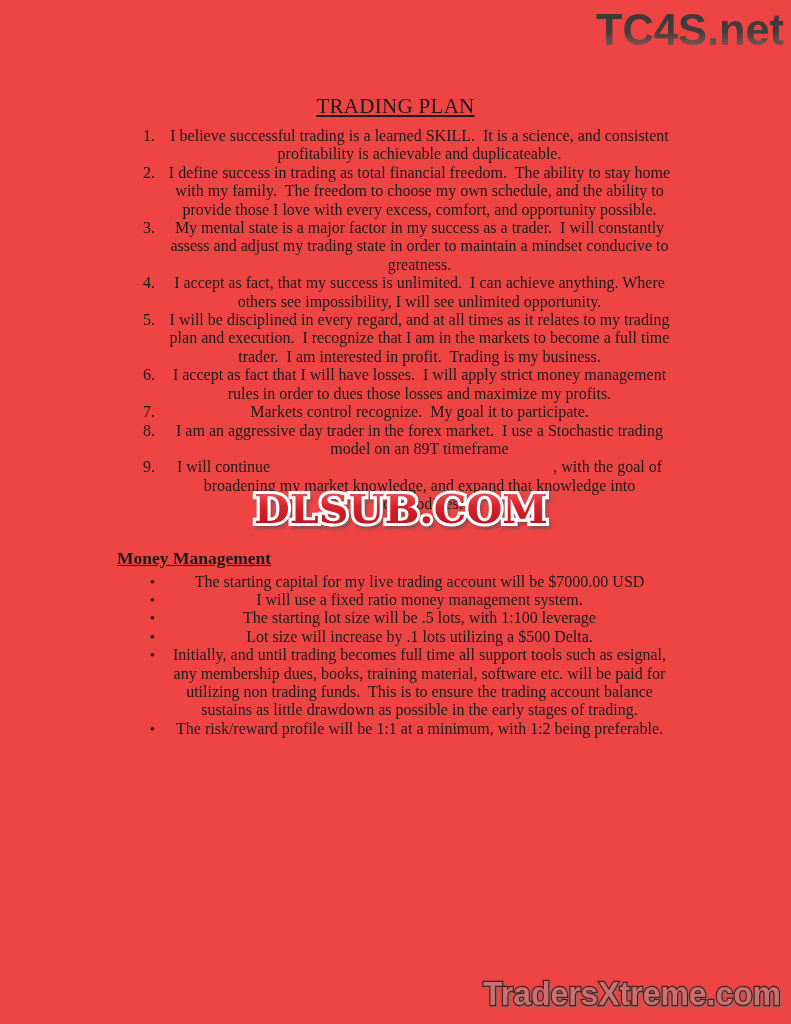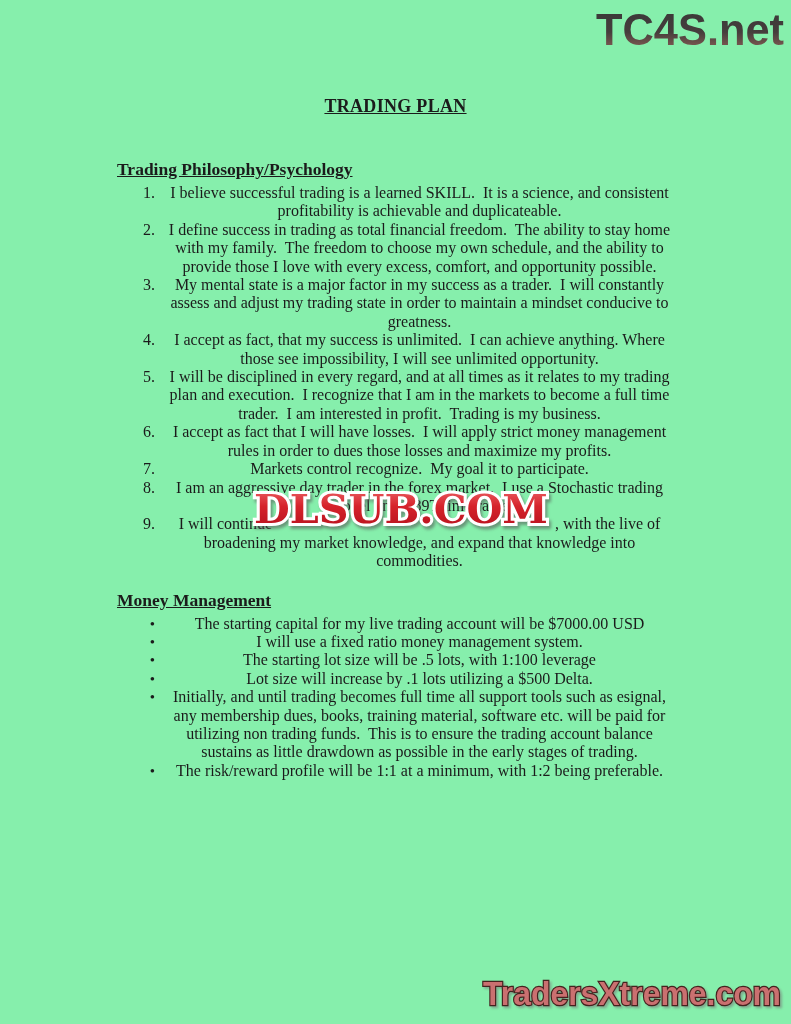--- a/index.html
+++ b/index.html
@@ -1,49 +1,49 @@
 <!DOCTYPE html>
 <html><head>
 <meta charset="utf-8">
 <style>
   * { margin:0; padding:0; box-sizing:border-box; }
   html,body { background:#ffffff; }
   .page {
     position:relative;
     width:791px; height:1024px;
-    background:#86efac;
+    background:#ef4444;
     overflow:hidden;
     color:#1b1b1b;
     font-family:"Liberation Serif", serif;
     font-size:16px;
     line-height:18.4px;
   }
 
   
   .tc4s-logo { position:absolute; left:592px; top:3px; }
 
   
   .doc-title {
     margin:93px 0 8px 0;
     text-align:center;
-    font-size:18px;
-    font-weight:bold;
+    font-size:21px;
+    font-weight:normal;
     text-decoration:underline;
     letter-spacing:0.3px;
     line-height:26px;
   }
 
   .section-heading {
     margin:39px 0 4px 117px;
     font-size:17.5px;
     font-weight:bold;
     text-decoration:underline;
     line-height:22px;
   }
-  .section-heading.second { margin-top:18px;text-decoration:underline; }
+  .section-heading.second { margin-top:33px;text-decoration:underline; }
 
   .doc-list { margin-left:131px; width:556px; }
   .li { display:flex; align-items:flex-start; }
   .li .num {
     flex:0 0 24px;
     text-align:right;
     white-space:pre;
   }
   .li .txt {
     margin-left:8px;
@@ -75,58 +75,57 @@
         <stop offset="0" stop-color="#383838"></stop>
         <stop offset="0.55" stop-color="#453d3c"></stop>
         <stop offset="1" stop-color="#9a675c"></stop>
       </linearGradient>
     </defs>
     <text x="98" y="42" text-anchor="middle" font-family="'Liberation Sans', sans-serif" font-weight="bold" font-size="45" textLength="188" lengthAdjust="spacingAndGlyphs" fill="url(#tcg)">TC4S.net</text>
   </svg>
 
   <h1 class="doc-title">TRADING PLAN</h1>
 
-  <h2 class="section-heading">Trading Philosophy/Psychology</h2>
 
   <div class="doc-list">
     <div class="li">
       <span class="num">1.</span>
       <span class="txt">I believe successful trading is a learned SKILL.  It is a science, and consistent profitability is achievable and duplicateable.</span>
     </div>
     <div class="li">
       <span class="num">2.</span>
       <span class="txt">I define success in trading as total financial freedom.  The ability to stay home with my family.  The freedom to choose my own schedule, and the ability to provide those I love with every excess, comfort, and opportunity possible.</span>
     </div>
     <div class="li">
       <span class="num">3.</span>
       <span class="txt">My mental state is a major factor in my success as a trader.  I will constantly assess and adjust my trading state in order to maintain a mindset conducive to greatness.</span>
     </div>
     <div class="li">
       <span class="num">4.</span>
-      <span class="txt">I accept as fact, that my success is unlimited.  I can achieve anything. Where those see impossibility, I will see unlimited opportunity.</span>
+      <span class="txt">I accept as fact, that my success is unlimited.  I can achieve anything. Where others see impossibility, I will see unlimited opportunity.</span>
     </div>
     <div class="li">
       <span class="num">5.</span>
       <span class="txt">I will be disciplined in every regard, and at all times as it relates to my trading plan and execution.  I recognize that I am in the markets to become a full time trader.  I am interested in profit.  Trading is my business.</span>
     </div>
     <div class="li">
       <span class="num">6.</span>
       <span class="txt">I accept as fact that I will have losses.  I will apply strict money management rules in order to dues those losses and maximize my profits.</span>
     </div>
     <div class="li">
       <span class="num">7.</span>
       <span class="txt">Markets control recognize.  My goal it to participate.</span>
     </div>
     <div class="li">
       <span class="num">8.</span>
       <span class="txt">I am an aggressive day trader in the forex market.  I use a Stochastic trading model on an 89T timeframe</span>
     </div>
     <div class="li">
       <span class="num">9.</span>
-      <span class="txt"><span>I will continue</span><span class="wm-gap"></span><span>, with the live of</span><br><span>broadening my market knowledge, and expand that knowledge into commodities.</span></span>
+      <span class="txt"><span>I will continue</span><span class="wm-gap"></span><span>, with the goal of</span><br><span>broadening my market knowledge, and expand that knowledge into commodities.</span></span>
     </div>
   </div>
 
   <h2 class="section-heading second">Money Management</h2>
 
   <div class="doc-list">
     <div class="li">
       <span class="num bullet">•</span>
       <span class="txt">The starting capital for my live trading account will be $7000.00 USD</span>
     </div>

